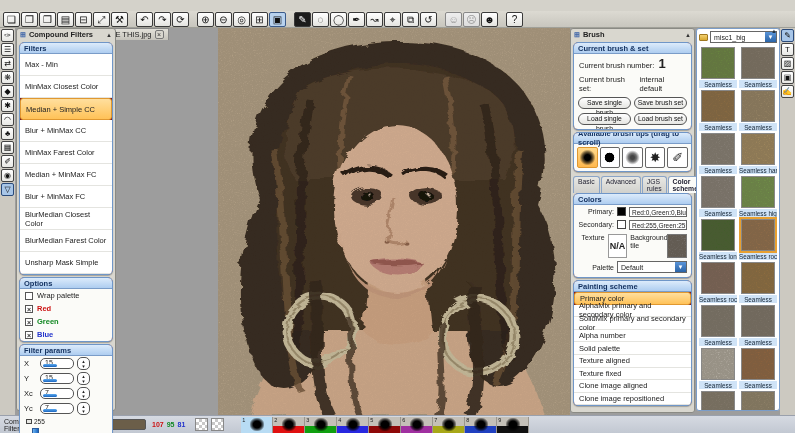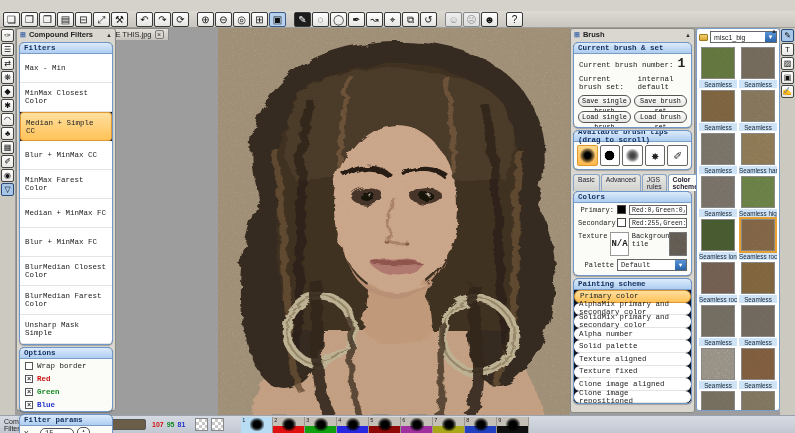--- a/index.html
+++ b/index.html
@@ -32,28 +32,28 @@
 
   
   .doctab { position:absolute; left:100px; top:0; height:12px; background:linear-gradient(#e2e0d8,#c6c4bc); border:1px solid #888; border-bottom:none; display:flex; align-items:center; gap:3px; padding:0 4px; font-size:7.5px; z-index:1; }
   .doctab .x { width:9px; height:9px; border:1px solid #777; background:#d8d6ce; font-size:7px; line-height:7px; text-align:center; border-radius:2px; color:#333; }
 
   
   .panel { position:absolute; background:#d9d7cf; border:1px solid #8a8a84; border-radius:3px; z-index:2; }
   .panel-title { height:11px; display:flex; align-items:center; gap:3px; padding:0 3px; font-size:7.5px; font-weight:bold; color:#222; }
   .panel-title .gic { color:#3a62a8; font-size:7px; }
   .panel-title .pin { margin-left:auto; font-size:6px; color:#333; }
-  .group { background:#0f172a; border:1px solid #6f96c8; border-radius:5px; margin:2px; overflow:hidden; box-shadow:0 1px 1px rgba(0,0,0,.25);font-family:Liberation Mono, monospace; }
+  .group { background:#7f1d1d; border:1px solid #6f96c8; border-radius:5px; margin:2px; overflow:hidden; box-shadow:0 1px 1px rgba(0,0,0,.25); }
   .ghdr { height:11px; background:linear-gradient(#dcebfb,#aecdf0); border-bottom:1px solid #7a9cc8; font-size:7.5px; font-weight:bold; color:#10övt2a5a; color:#112f5e; display:flex; align-items:center; padding:0 4px; }
   .litem { font-size:7.5px; color:#222; padding:0 5px; display:flex; align-items:center; border-bottom:1px solid #e4e4e0; background:#fff; }
   .litem.sel { background:linear-gradient(#ffdf9e,#ffc258); border:1px solid #e09830; border-radius:3px; }
 
   
   #filtersPanel { left:16px; top:0; width:100px; height:383px; }
-  #filtersList .litem { height:29px; }
+  #filtersList .litem { height:22px; }
   .chk { width:8px; height:8px; border:1px solid #555; background:#fff; margin-right:4px; font-size:7px; line-height:7px; text-align:center; color:#333; flex:0 0 auto; }
   .optrow { height:13px; display:flex; align-items:center; padding:0 5px; font-size:7.5px; font-weight:bold; background:#fbfbf8; }
   .prow { height:15px; display:flex; align-items:center; gap:3px; padding:0 4px; font-size:7.5px; background:#fbfbf8; }
   .prow .plabel { width:13px; }
   .pval { width:34px; height:11px; border:1px solid #555; border-radius:5px; background:#fff; font-size:7px; padding-left:4px; position:relative; }
   .pval i { position:absolute; left:2px; bottom:1px; height:3px; width:14px; background:linear-gradient(#5aa8ee,#1a66c0); border-radius:2px; }
   .spin { width:13px; height:13px; border:1px solid #555; border-radius:5px; background:#fff; display:flex; flex-direction:column; align-items:center; justify-content:center; font-size:5px; line-height:5px; color:#222; }
   .sliderzone { position:relative; height:108px; background:#fbfbf8; }
   .vtrack { position:absolute; left:12px; top:12px; width:7px; height:84px; background:linear-gradient(90deg,#6cb4f2,#1a66c0); border:1px solid #2a5a9a; background-image:repeating-linear-gradient(#0000 0 5px,rgba(255,255,255,.7) 5px 6px),linear-gradient(90deg,#6cb4f2,#1a66c0); }
   .slbl { position:absolute; font-size:6.5px; color:#222; display:flex; align-items:center; gap:2px; }
@@ -79,21 +79,21 @@
   .tab { font-size:6.8px; padding:1px 4px; border:1px solid #8aa4c6; border-bottom:none; border-radius:3px 3px 0 0; background:linear-gradient(#e8e8e4,#d0d0cc); color:#223; }
   .tab.active { background:#fbfbf8; font-weight:bold; }
   .crow { display:flex; align-items:center; gap:3px; padding:1.5px 4px; background:#fbfbf8; font-size:7px; }
   .crow .clab { width:36px; text-align:right; }
   .cswatch { width:9px; height:9px; border:1px solid #444; flex:0 0 auto; }
   .cfield { flex:1; height:10px; border:1px solid #666; background:#fff; font-size:6.5px; line-height:9px; padding-left:2px; white-space:nowrap; overflow:hidden; }
   .na { width:26px; height:24px; background:#fff; border:1px solid #999; font-size:9px; font-weight:bold; text-align:center; line-height:23px; }
   .ttile { width:26px; height:24px; border:1px solid #777; position:relative; overflow:hidden; background:#8e8e8e; }
   .drop { flex:1; height:12px; border:1px solid #666; background:#fff; display:flex; align-items:center; font-size:7px; padding-left:3px; }
   .droparr { margin-left:auto; width:11px; height:100%; background:linear-gradient(#5a94d8,#2a64a8); color:#fff; font-size:6px; text-align:center; line-height:11px; }
-  #schemeList .litem { height:12.6px;border-radius:6px; }
+  #schemeList .litem { height:12.6px; }
 
   
   #texPanel { left:696px; top:0; width:84px; height:383px; background:#fff; border:1px solid #7a9cc8; overflow:hidden; }
   .texhead { display:flex; align-items:center; gap:2px; padding:2px; }
   .folder { width:9px; height:7px; background:linear-gradient(#f2d070,#d8a830); border:1px solid #a07820; border-radius:1px; flex:0 0 auto; }
   .texgrid { display:grid; grid-template-columns:38px 38px; gap:2px; padding:2px; }
   .texcell { width:38px; text-align:center; }
   .teximg { width:34px; height:32px; margin:0 auto; border:1px solid #888; position:relative; overflow:hidden; }
   .texcell.sel .teximg { outline:2px solid #e8a030; }
   .texlab { font-size:6.3px; background:#cfe3f7; color:#123; margin-top:1px; padding:0.5px 0; white-space:nowrap; overflow:hidden; }
@@ -215,21 +215,21 @@
             <div class="litem">BlurMedian Closest Color</div>
             <div class="litem">BlurMedian Farest Color</div>
             <div class="litem">Unsharp Mask Simple</div>
           </div>
       </div>
       <div class="group">
         <div class="ghdr">Options</div>
         <div id="optionsList">
             <div class="optrow">
               <span class="chk"></span>
-              <span style="color: rgb(34, 34, 34); font-weight: normal;">Wrap border</span>
+              <span style="color: rgb(34, 34, 34); font-weight: normal;">Wrap palette</span>
             </div>
             <div class="optrow">
               <span class="chk">×</span>
               <span style="color: rgb(204, 17, 17);">Red</span>
             </div>
             <div class="optrow">
               <span class="chk">×</span>
               <span style="color: rgb(17, 136, 34);">Green</span>
             </div>
             <div class="optrow">

